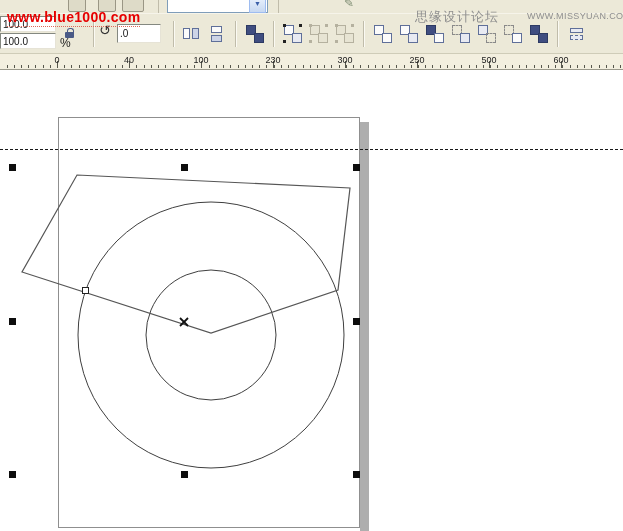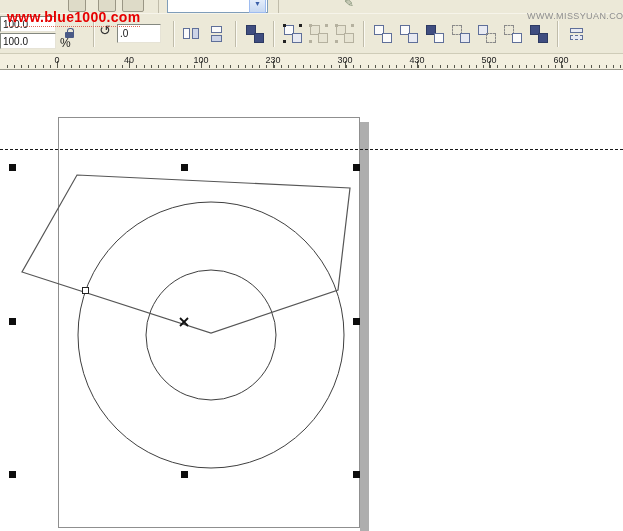--- a/index.html
+++ b/index.html
@@ -165,20 +165,21 @@
         </div>
         <div class="vsep"></div>
         <div class="icbtn">
           <span class="barshape" style="top: 4px;"></span>
           <span class="barshape" style="top: 11px; border-style: dashed;"></span>
         </div>
       </div>
   </div>
 
   <div class="wm" id="wm-blue">www.blue1000.com</div>
+  <div class="wm" id="wm-missyuan-cn">思缘设计论坛</div>
   <div class="wm" id="wm-missyuan-en">WWW.MISSYUAN.COM</div>
 
   <div id="ruler">
       <div class="tick minor" style="left: 6.5px;"></div>
       <div class="tick minor" style="left: 13.7px;"></div>
       <div class="tick minor" style="left: 20.9px;"></div>
       <div class="tick minor" style="left: 28.1px;"></div>
       <div class="tick minor" style="left: 35.3px;"></div>
       <div class="tick minor" style="left: 42.6px;"></div>
       <div class="tick minor" style="left: 49.8px;"></div>
@@ -265,21 +266,21 @@
       <span class="rnum" style="left: 57px;">0</span>
       <div class="tick major" style="left: 129px;"></div>
       <span class="rnum" style="left: 129px;">40</span>
       <div class="tick major" style="left: 201px;"></div>
       <span class="rnum" style="left: 201px;">100</span>
       <div class="tick major" style="left: 273px;"></div>
       <span class="rnum" style="left: 273px;">230</span>
       <div class="tick major" style="left: 345px;"></div>
       <span class="rnum" style="left: 345px;">300</span>
       <div class="tick major" style="left: 417px;"></div>
-      <span class="rnum" style="left: 417px;">430</span>
+      <span class="rnum" style="left: 417px;">250</span>
       <div class="tick major" style="left: 489px;"></div>
       <span class="rnum" style="left: 489px;">500</span>
       <div class="tick major" style="left: 561px;"></div>
       <span class="rnum" style="left: 561px;">600</span>
     </div>
 
   <div id="canvas">
     <div id="page" style="left: 58px; top: 47px; width: 302px; height: 411px;"></div>
     <div id="page-shadow" style="left: 360px; top: 52px; width: 9px; height: 409px;"></div>
     <div id="guideline" style="top: 79px;"></div>

